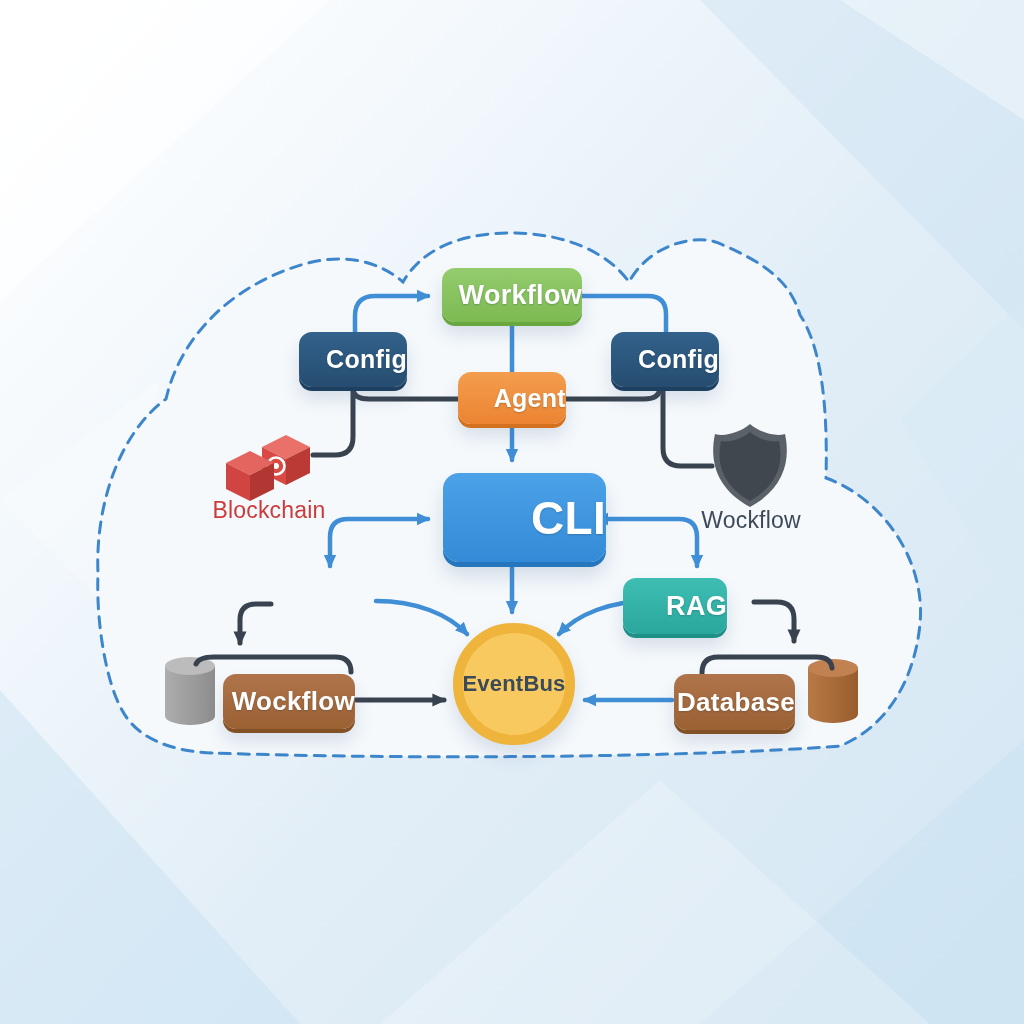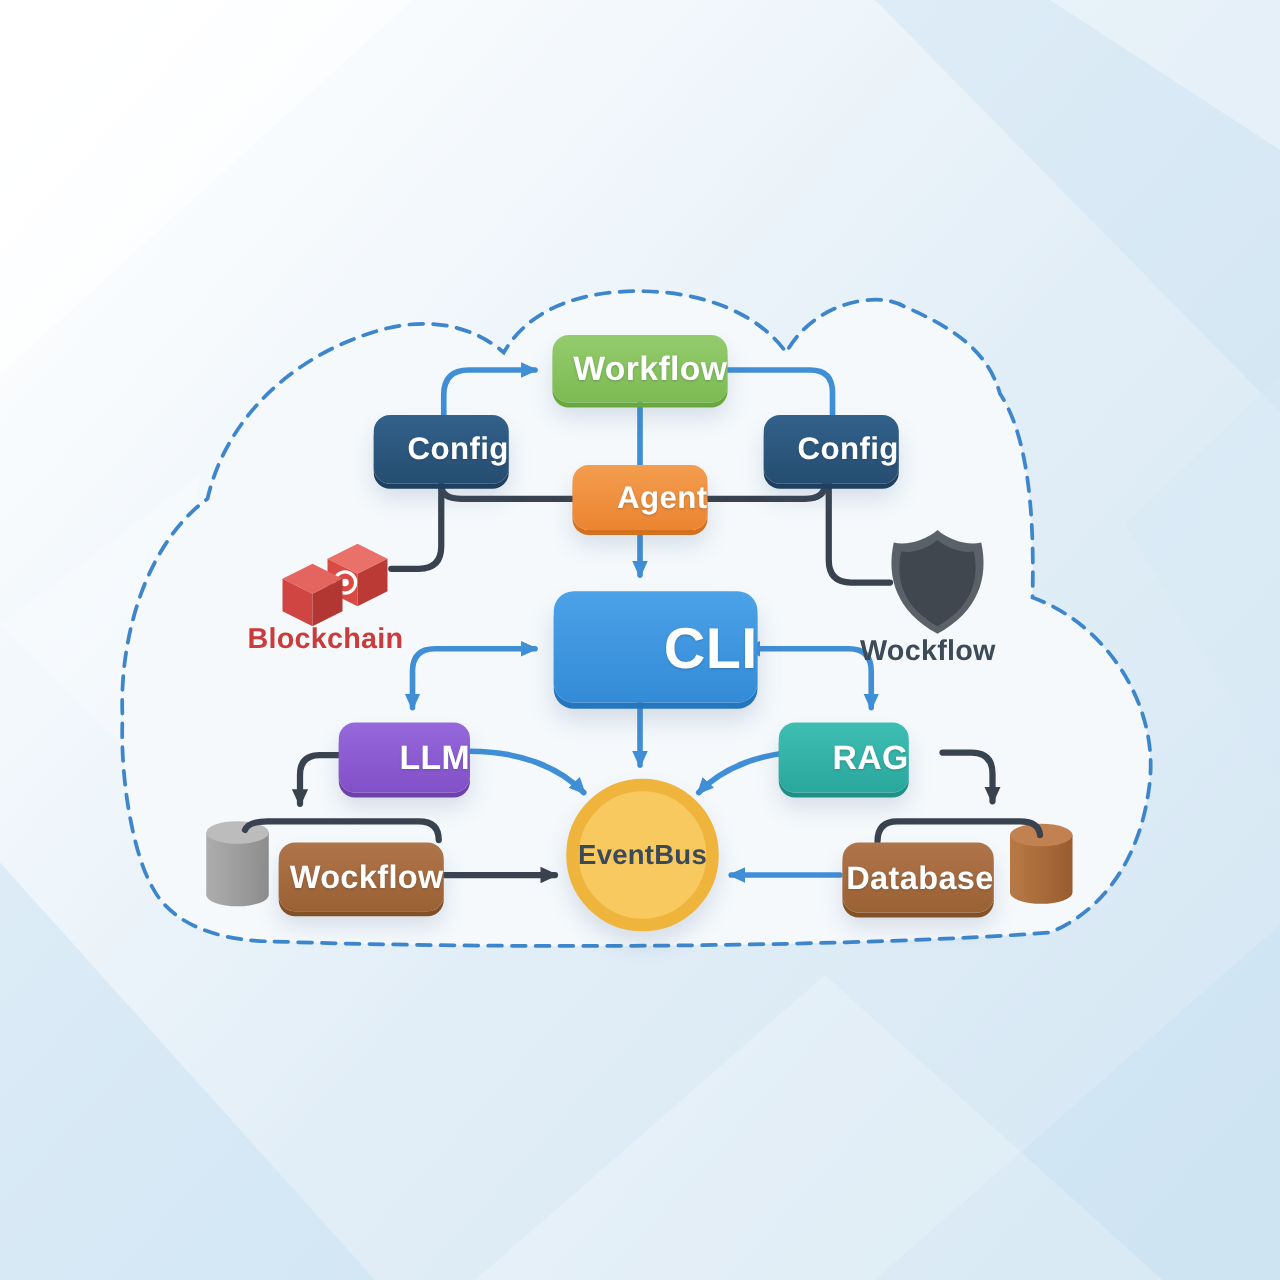--- a/index.html
+++ b/index.html
@@ -35,21 +35,21 @@
         background:linear-gradient(180deg,#b0744a,#9a6133);
         box-shadow:0 4px 0 #835126,0 12px 18px rgba(70,100,140,.18);}
   .n-db{left:674px;top:674px;width:121px;height:56px;font-size:26px;
         background:linear-gradient(180deg,#b0744a,#9a6133);
         box-shadow:0 4px 0 #835126,0 12px 18px rgba(70,100,140,.18);}
   .bus{position:absolute;left:453px;top:623px;width:122px;height:122px;border-radius:50%;
         box-sizing:border-box;background:#f7c95f;border:10px solid #efb43c;
         display:flex;flex-direction:row;align-items:center;justify-content:center;
         color:#3b4a59;font-weight:800;font-size:22px;line-height:1.08;letter-spacing:.2px;
         box-shadow:0 10px 18px rgba(70,100,140,.18);}
-  .iconlabel{position:absolute;font-weight:700;letter-spacing:.2px;}
+  .iconlabel{position:absolute;text-align:center;font-weight:400;letter-spacing:.2px;}
   .lbl-blockchain{left:198px;top:497px;width:142px;font-size:23px;color:#cc3b3b;}
   .lbl-security{left:688px;top:507px;width:126px;font-size:23px;color:#3d4b58;}
 </style>
 </head>
 <body>
 
 <div class="stage">
 
   <svg class="layer" viewBox="0 0 1024 1024">
     <defs>
@@ -151,23 +151,20 @@
   </div>
   <div class="node n-config-r">
     <span>Config</span>
   </div>
   <div class="node n-agent">
     <span>Agent</span>
   </div>
   <div class="node n-cli">
     <span>CLI</span>
   </div>
-  <div class="node n-llm">
-    <span>LLM</span>
-  </div>
   <div class="node n-rag">
     <span>RAG</span>
   </div>
   <div class="bus">
     <span>Event</span>
     <span>Bus</span>
   </div>
   <div class="node n-db">
     <span>Database</span>
   </div>

